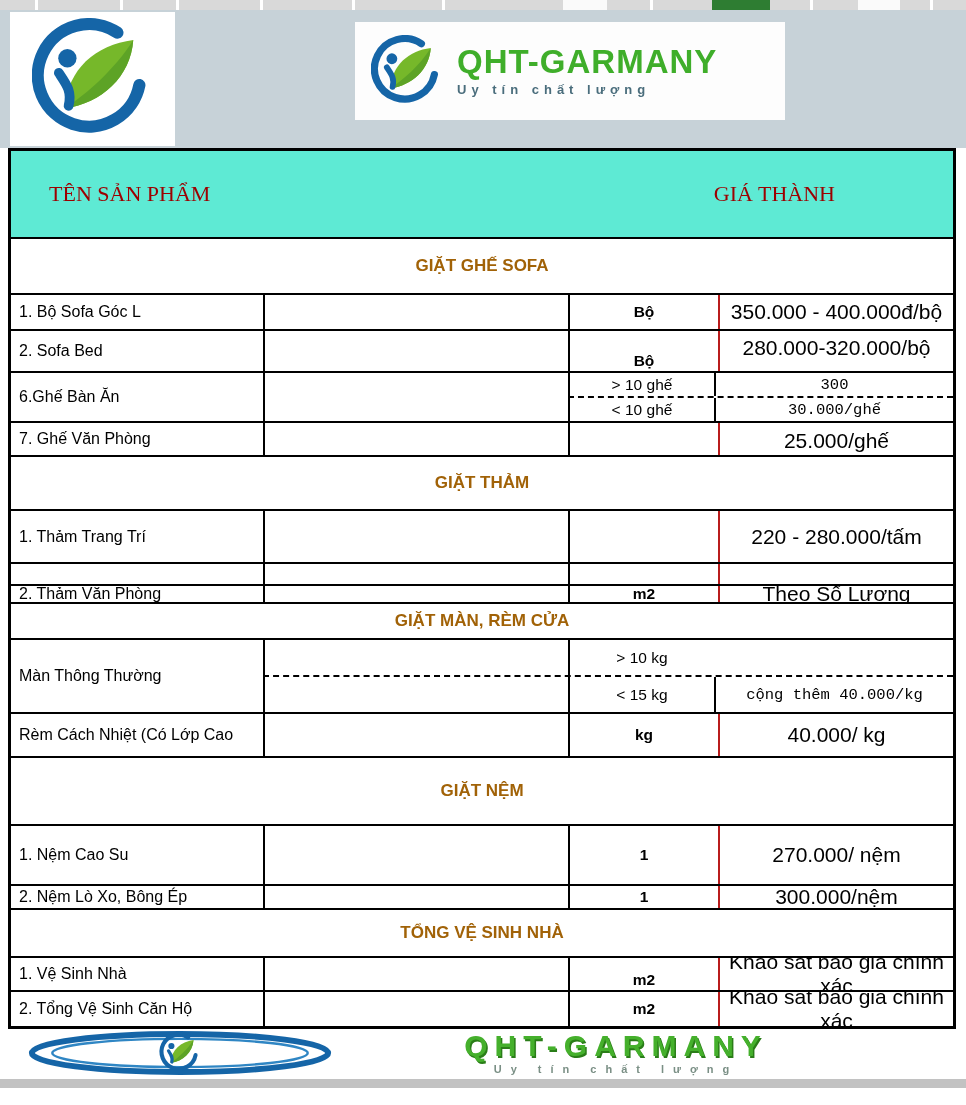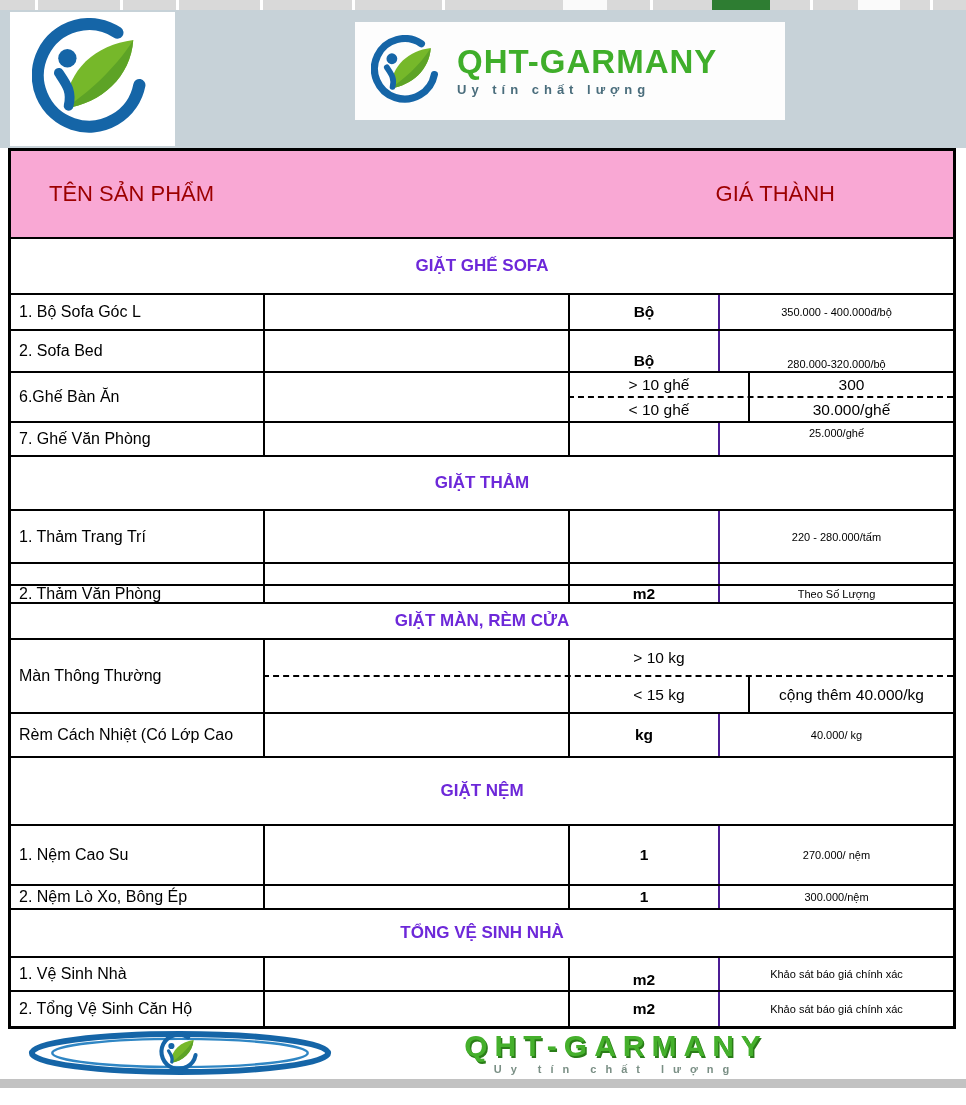--- a/index.html
+++ b/index.html
@@ -26,41 +26,41 @@
     position:absolute; left:355px; top:12px; width:430px; height:98px;
     background:#fdfdfd; display:flex; align-items:center; padding-left:16px; gap:14px;
   }
   .brand-name { font-size:33px; font-weight:bold; color:#3fae2a; letter-spacing:1px; line-height:1.05; }
   .brand-tagline { font-size:13px; font-weight:bold; color:#4a6d7c; letter-spacing:5px; margin-top:3px; }
 
   
   .table { margin:0 10px 0 8px; border:3px solid #000; background:#fff; }
   .table > :first-child { border-top:none; }
   .title-row {
-    height:86px; background:#f9a8d4; display:flex; align-items:center;
-    justify-content:space-between; padding:0 118px 0 38px;
+    height:86px; background:#5eead4; display:flex; align-items:center;
+    justify-content:space-between; padding:0 118px 0 38px;font-family:Liberation Serif, serif;
   }
   .title-text { font-size:22px; color:#9c0000; }
   .t-section {
     border-top:2px solid #000; display:flex; align-items:center; justify-content:center;
-    font-weight:bold; font-size:17px; color:#6d28d9; overflow:hidden;
+    font-weight:bold; font-size:17px; color:#a16207; overflow:hidden;
   }
   .t-row { border-top:2px solid #000; display:flex; overflow:hidden; }
   .cell { display:flex; align-items:center; overflow:hidden; }
   .c1 { width:252px; padding-left:8px; font-size:16px; color:#000; }
   .c2 { width:305px; border-left:2px solid #000; }
   .c3 { width:150px; border-left:2px solid #000; justify-content:center; font-size:15.5px;font-weight:bold; }
-  .c4 { flex:1; border-left:2px solid #4c1d95; justify-content:center; font-size:11px; text-align:center; }
+  .c4 { flex:1; border-left:2px solid #b91c1c; justify-content:center; font-size:21px; text-align:center; }
   .splitwrap { flex:1; display:flex; flex-direction:column; }
   .subrow { flex:1; display:flex; overflow:hidden; }
   .subrow.dashed { border-bottom:2px dashed #000; }
   .sub { display:flex; align-items:center; justify-content:center; font-size:15.5px; overflow:hidden; }
   .sub.s2 { width:305px; border-left:2px solid #000; }
-  .sub.s3 { width:180px; border-left:2px solid #000; }
-  .sub.s4 { flex:1; border-left:2px solid #000; text-align:center; }
+  .sub.s3 { width:146px; border-left:2px solid #000; }
+  .sub.s4 { flex:1; border-left:2px solid #000; text-align:center;font-family:Liberation Mono, monospace; }
 
   
   .footer { height:48px; background:#ffffff; display:flex; align-items:center; }
   .footer-logo { margin-left:24px; flex:none; }
   .footer-text { flex:1; text-align:center; padding-right:70px; }
   .footer-brand {
     font-size:30px; font-weight:bold; color:#45b02c; letter-spacing:7px;
     text-shadow:1.5px 1.5px 0 #2a7d18; line-height:1;
   }
   .footer-tagline { font-size:11px; font-weight:bold; color:#7a8f85; letter-spacing:9px; margin-top:2px; }
@@ -123,21 +123,21 @@
     <div class="cell c1">1. Bộ Sofa Góc L</div>
     <div class="cell c2"></div>
     <div class="cell c3">Bộ</div>
     <div class="cell c4">350.000 - 400.000đ/bộ</div>
   </div>
 
   <div class="t-row" style="height:42px">
     <div class="cell c1">2. Sofa Bed</div>
     <div class="cell c2"></div>
     <div class="cell c3" style="align-items:flex-end; padding-bottom:1px">Bộ</div>
-    <div class="cell c4" style="align-items:flex-end; padding-bottom:1px">280.000-320.000/bộ</div>
+    <div class="cell c4" style="align-items:flex-end; padding-bottom:11px">280.000-320.000/bộ</div>
   </div>
 
   <div class="t-row" style="height:50px">
     <div class="cell c1">6.Ghế Bàn Ăn</div>
     <div class="cell c2"></div>
     <div class="splitwrap">
       <div class="subrow dashed">
         <div class="sub s3">&gt; 10 ghế</div>
         <div class="sub s4">300</div>
       </div>
@@ -145,21 +145,21 @@
         <div class="sub s3">&lt; 10 ghế</div>
         <div class="sub s4">30.000/ghế</div>
       </div>
     </div>
   </div>
 
   <div class="t-row" style="height:34px">
     <div class="cell c1">7. Ghế Văn Phòng</div>
     <div class="cell c2"></div>
     <div class="cell c3"></div>
-    <div class="cell c4" style="align-items:flex-end; padding-bottom:16px">25.000/ghế</div>
+    <div class="cell c4" style="align-items:flex-end; padding-bottom:2px">25.000/ghế</div>
   </div>
 
   <div class="t-section" style="height:54px">GIẶT THẢM</div>
 
   <div class="t-row" style="height:53px">
     <div class="cell c1">1. Thảm Trang Trí</div>
     <div class="cell c2"></div>
     <div class="cell c3"></div>
     <div class="cell c4">220 - 280.000/tấm</div>
   </div>

